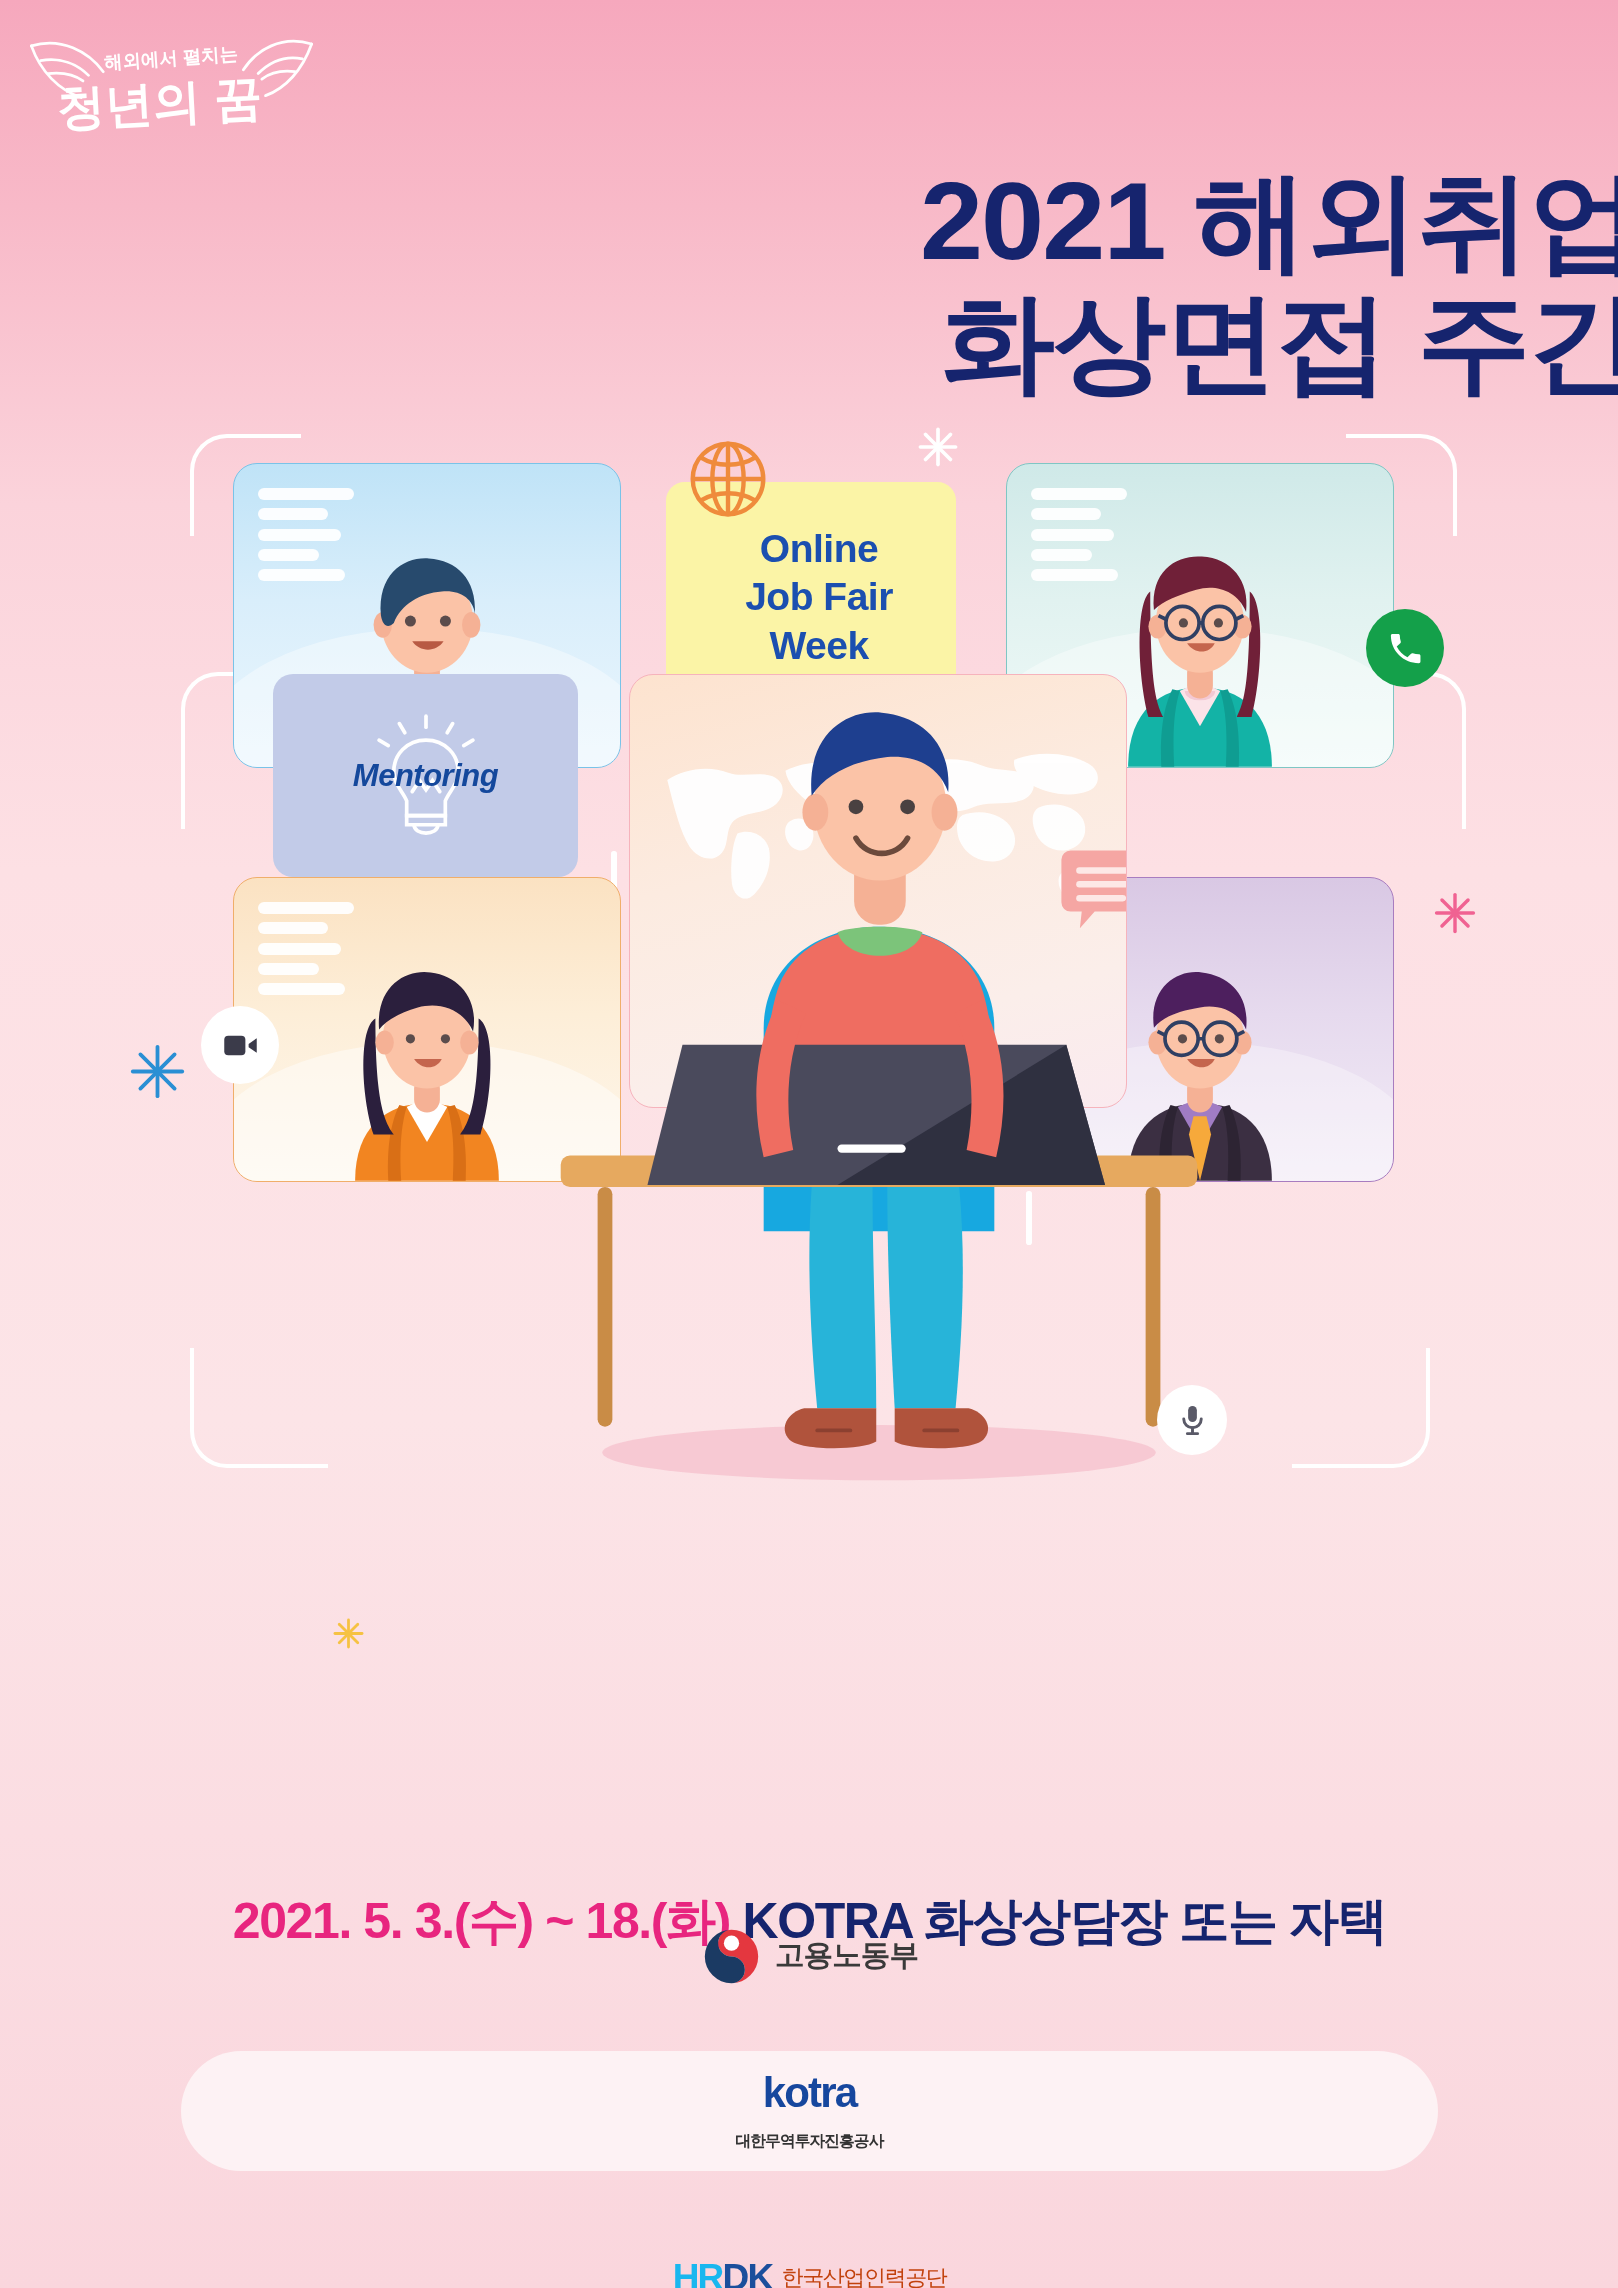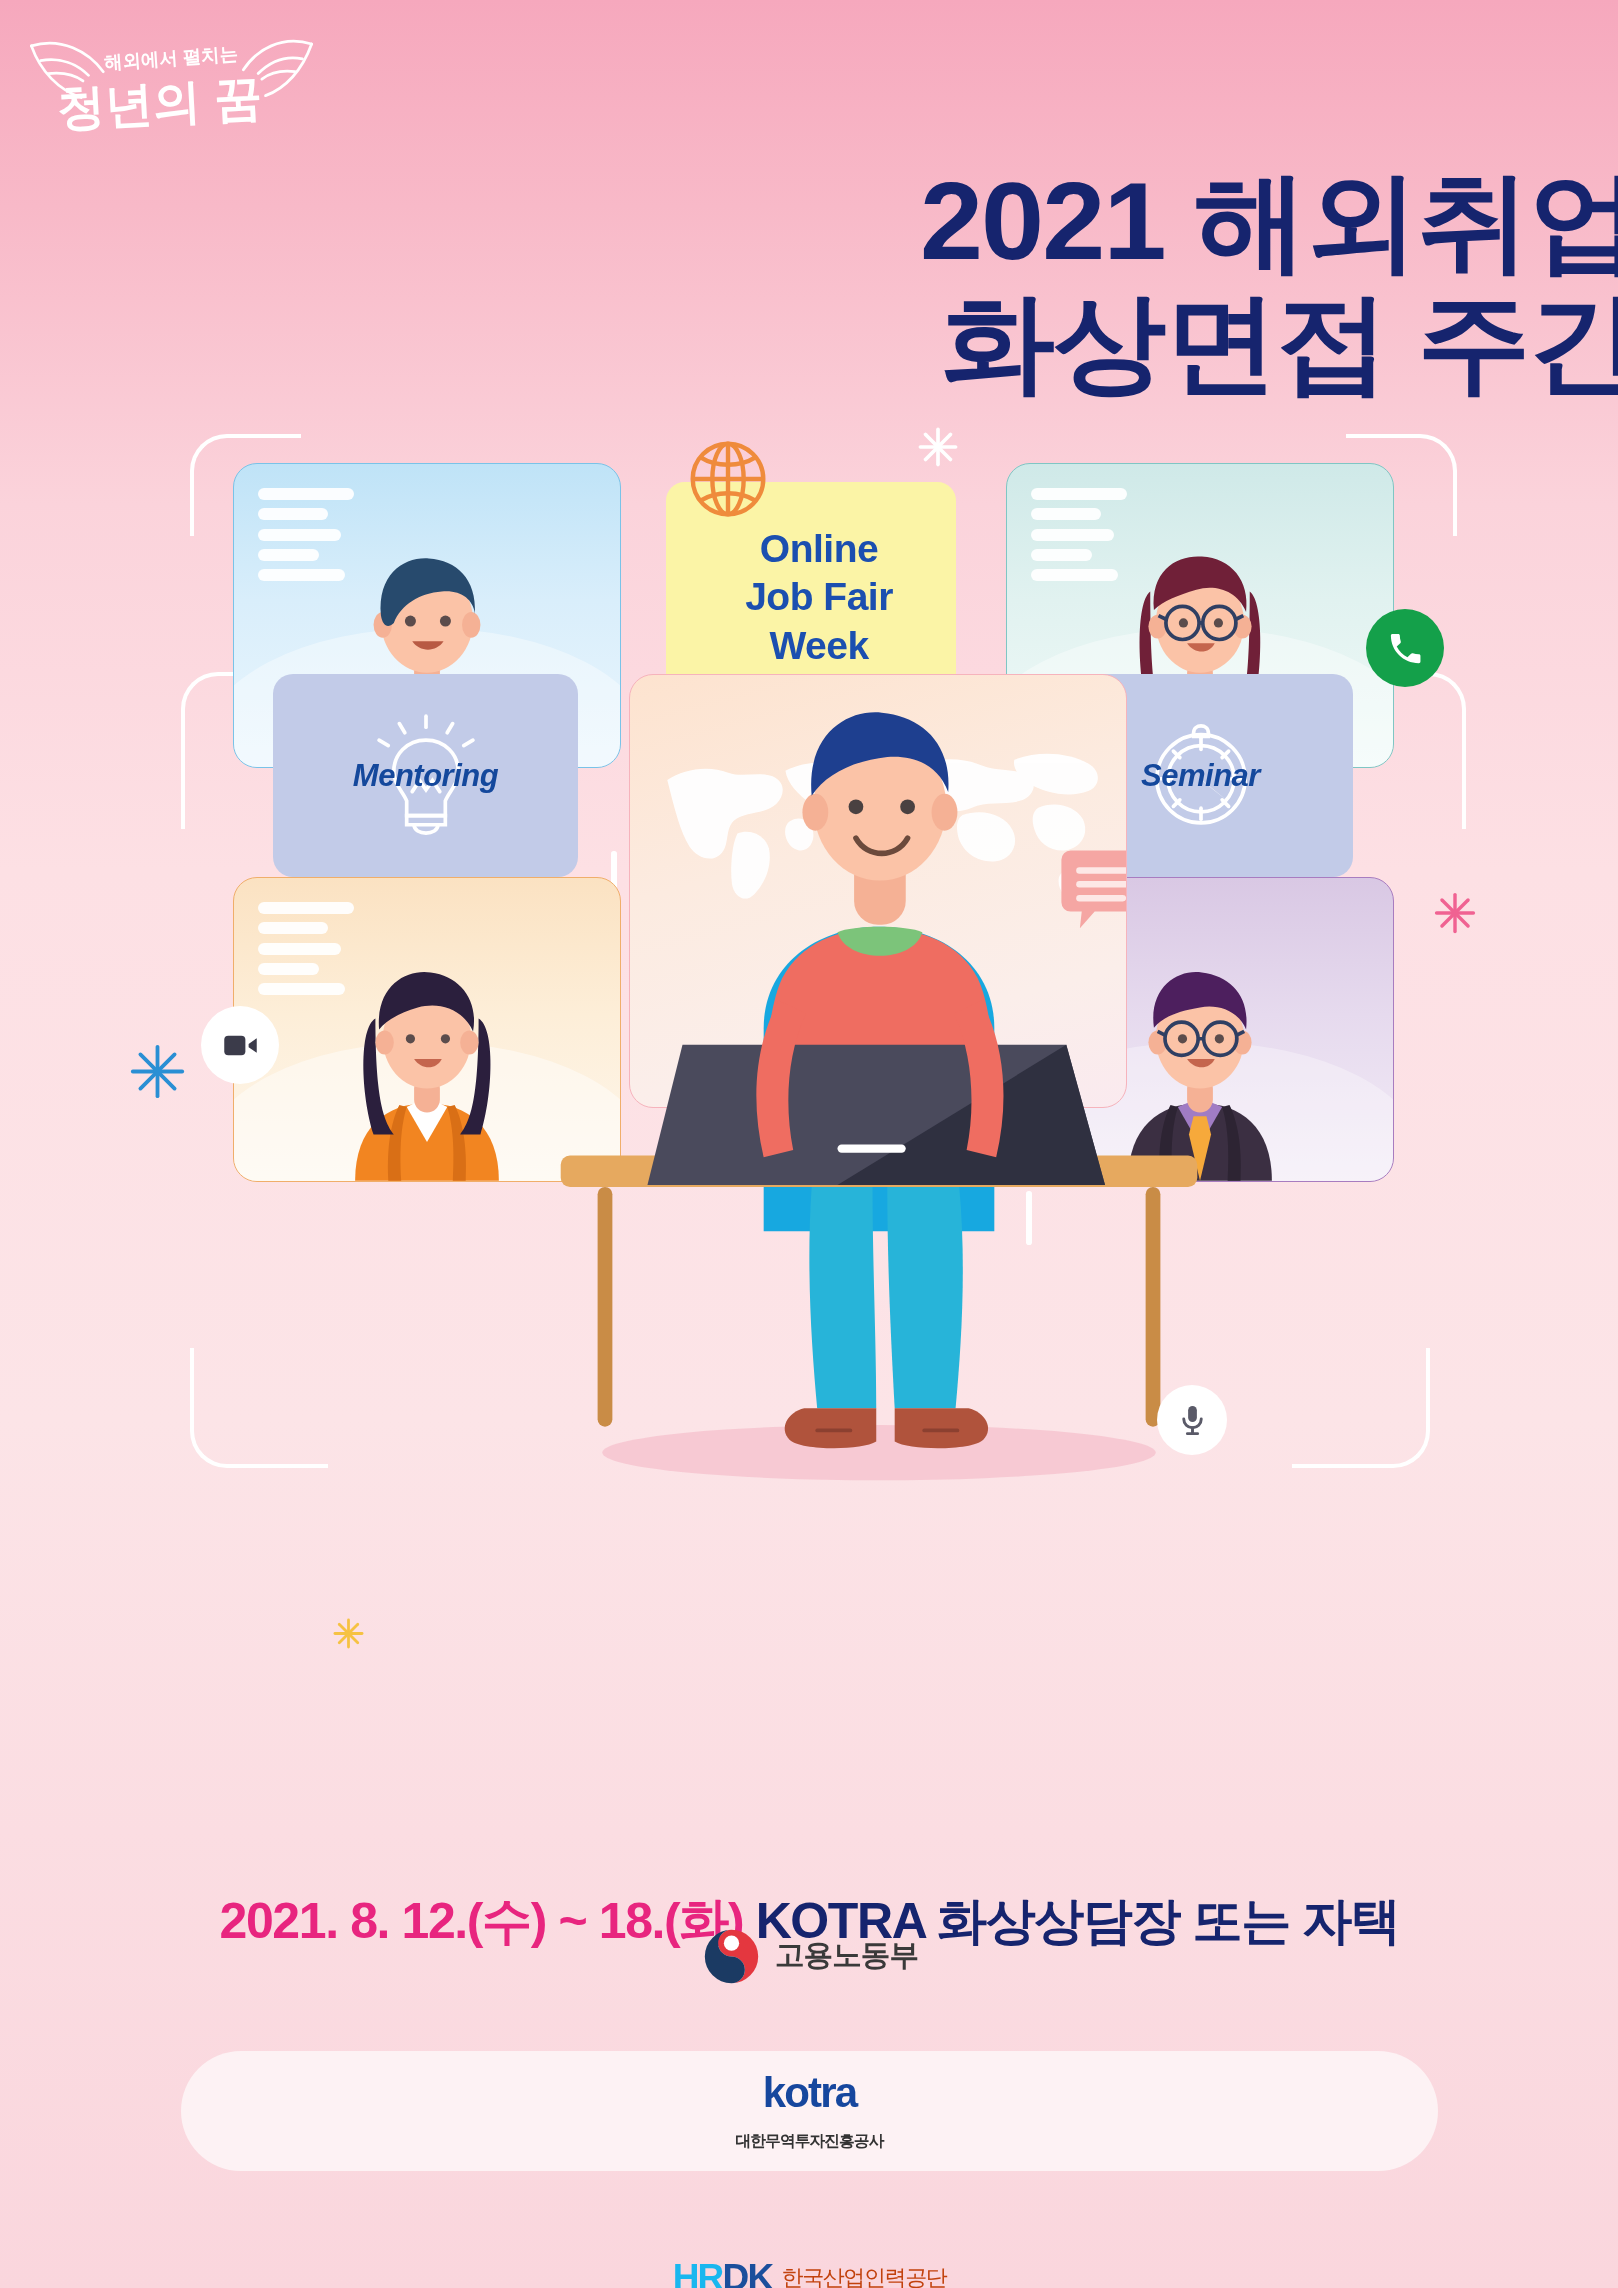--- a/index.html
+++ b/index.html
@@ -310,38 +310,20 @@
         <path d="M65 10 V22"></path>
           <path d="M36 18 L42 28"></path>
           <path d="M94 18 L88 28"></path>
         <path d="M14 36 L24 42"></path>
           <path d="M116 36 L106 42"></path>
         <path d="M50 92 L58 80 L65 90 L72 80 L80 92"></path>
       </svg>
       <span class="lbl">Mentoring</span>
     </div>
 
-    <div class="label-card" id="card-seminar">
-      <svg class="ic" width="129" height="138" viewBox="0 0 140 150" fill="none" stroke="#ffffff" stroke-width="4" stroke-linecap="round">
-        <circle cx="70" cy="78" r="48"></circle>
-        <circle cx="70" cy="78" r="36"></circle>
-        <path d="M62 28 C62 18 78 18 78 28 L78 32 L62 32 Z"></path>
-        <path d="M36 48 L104 108" stroke-width="0"></path>
-        <path d="M34 48 L76 84 L106 108 L62 72 Z" fill="#ffffff" stroke="none"></path>
-        <path d="M70 34 V46"></path>
-          <path d="M70 110 V122"></path>
-        <path d="M26 78 H38"></path>
-          <path d="M102 78 H114"></path>
-        <path d="M40 48 L47 55"></path>
-          <path d="M100 48 L93 55"></path>
-        <path d="M40 108 L47 101"></path>
-          <path d="M100 108 L93 101"></path>
-      </svg>
-      <span class="lbl">Seminar</span>
-    </div>
 
     <div id="card-center">
       <svg class="worldmap" viewBox="0 0 506 250" fill="#ffffff" opacity=".95">
         <path d="M22 66 C40 54 66 50 88 58 C104 64 120 56 136 62 C150 68 150 82 140 92 C126 104 106 100 94 110 C84 120 90 136 80 146 C70 156 54 150 46 138 C36 122 30 98 22 66 Z"></path>
         <path d="M98 124 C112 118 128 126 132 140 C136 158 128 178 116 190 C106 200 94 192 92 178 C90 160 92 136 98 124 Z"></path>
         <path d="M150 56 C170 46 196 44 218 52 C238 60 256 54 274 62 C286 68 284 84 272 90 C254 98 234 92 218 100 C202 108 190 100 178 92 C164 82 152 70 150 56 Z"></path>
         <path d="M230 106 C248 100 266 108 274 122 C282 138 274 154 260 158 C244 162 230 152 226 136 C222 122 224 112 230 106 Z"></path>
         <path d="M286 54 C308 42 338 40 362 50 C382 58 398 52 414 62 C424 70 418 84 406 88 C388 94 368 88 352 96 C334 104 314 98 300 86 C290 76 284 64 286 54 Z"></path>
         <path d="M342 104 C364 96 388 104 396 120 C404 136 394 152 378 154 C360 156 344 146 338 130 C334 116 336 108 342 104 Z"></path>
         <path d="M398 44 C424 34 456 36 478 48 C492 56 492 72 478 78 C458 86 432 80 414 70 C402 62 396 52 398 44 Z"></path>
@@ -439,21 +421,21 @@
     <svg class="spark" style="left:330px;top:1218px;width:37px;height:37px" viewBox="0 0 60 60" stroke="#f6c243" stroke-width="4.5" stroke-linecap="round">
       <path d="M30 8 V52"></path>
         <path d="M8 30 H52"></path>
         <path d="M15 15 L45 45"></path>
         <path d="M45 15 L15 45"></path>
     </svg>
 
   </div>
 
   <div class="info">
-    <span class="date">2021. 8. 12.(수) ~ 18.(화)</span>
+    <span class="date">2021. 5. 3.(수) ~ 18.(화)</span>
     <span class="place">KOTRA 화상상담장 또는 자택</span>
   </div>
 
   <div class="logobar">
 
     <div class="logo">
       <svg width="61" height="61" viewBox="0 0 64 64">
         <path d="M32 4 A28 28 0 0 1 32 60 A14 14 0 0 0 32 32 A14 14 0 0 1 32 4 Z" fill="#e4373f"></path>
         <path d="M32 60 A28 28 0 0 1 32 4 A14 14 0 0 0 32 32 A14 14 0 0 1 32 60 Z" fill="#1b3a63"></path>
         <circle cx="32" cy="18" r="8" fill="#ffffff"></circle>

